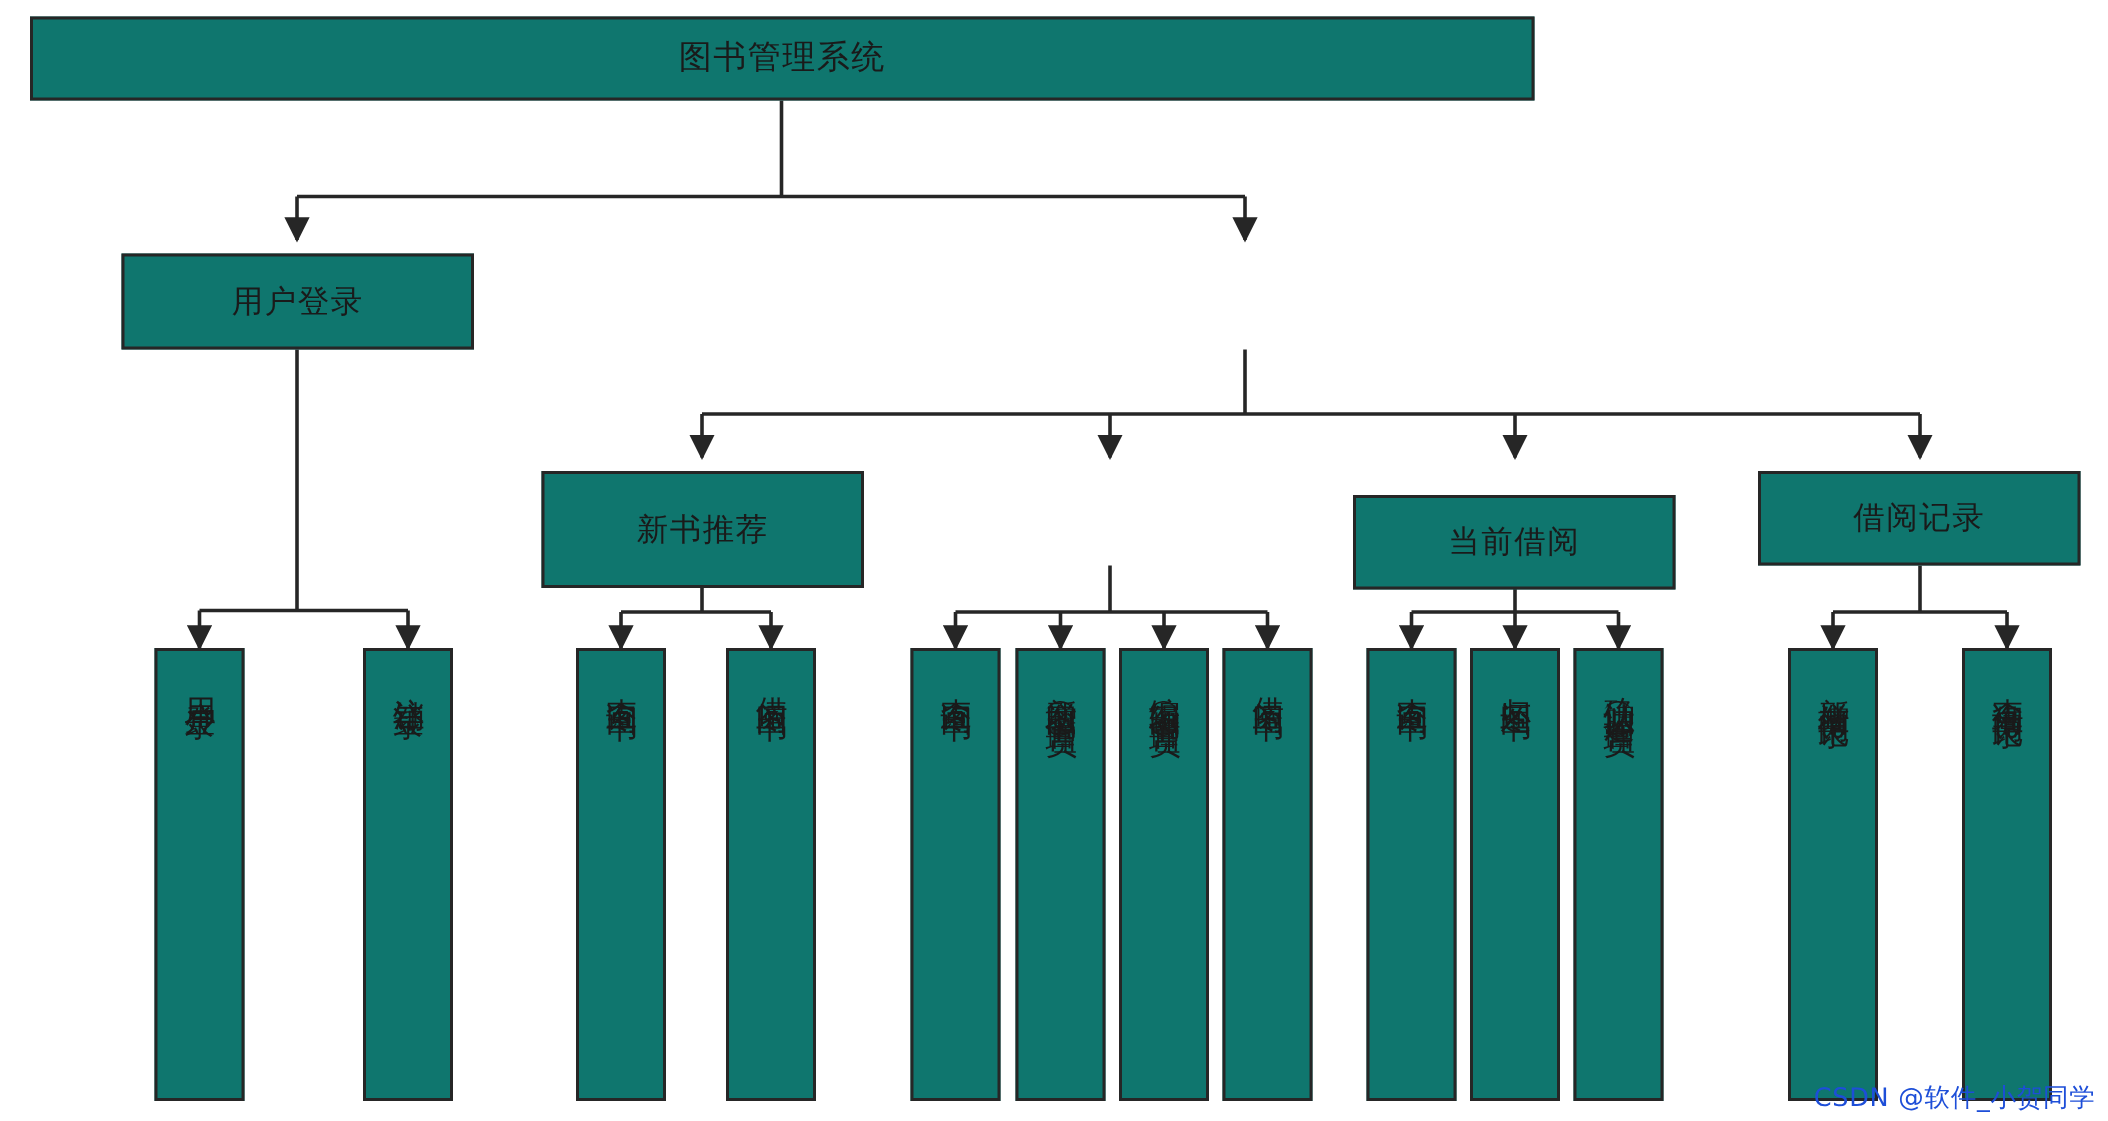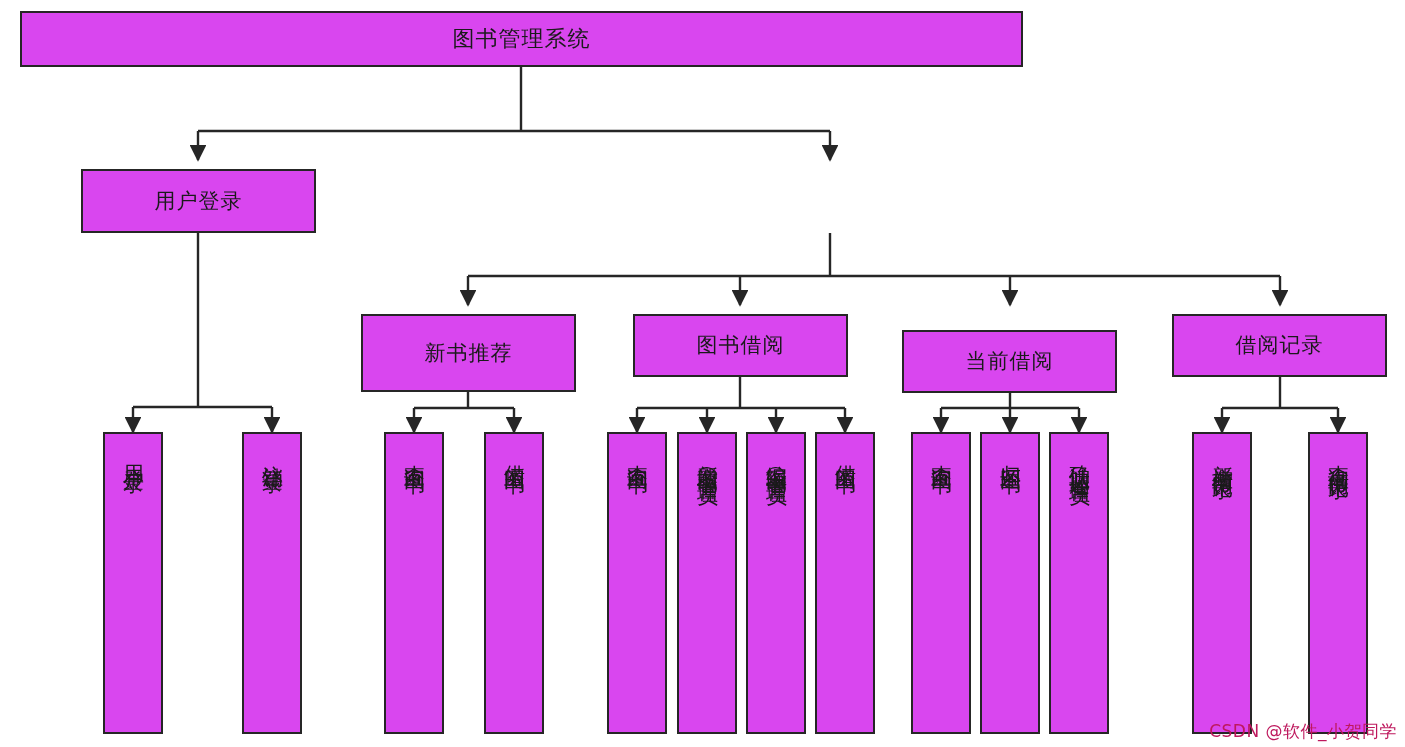--- a/index.html
+++ b/index.html
@@ -9,21 +9,21 @@
     font-family:"DejaVu Sans","Liberation Sans",sans-serif;
     overflow:hidden;
   }
   #diagram{position:relative;width:1405px;height:747px;}
 
   svg.connectors{position:absolute;left:0;top:0;width:1405px;height:747px;pointer-events:none;}
 
   .node{
     position:absolute;
     box-sizing:border-box;
-    background:#d946ef;
+    background:#0f766e;
     border:2px solid #262626;
     display:flex;
     align-items:center;
     justify-content:center;
     color:#1a1a1a;
   }
   .node .label{
     font-size:21px;
     letter-spacing:1px;
     line-height:1.15;
@@ -42,21 +42,21 @@
     letter-spacing:3px;
     line-height:1.0;
     white-space:nowrap;
     display:block;
   }
   .watermark{
     position:absolute;
     right:8px;
     bottom:4px;
     font-size:17px;
-    color:#be185d;
+    color:#1d4ed8;
     letter-spacing:0.5px;
     white-space:nowrap;
   }
 </style>
 </head>
 <body>
 
 <div id="diagram">
 
   <svg class="connectors" viewBox="0 0 1405 747">
@@ -113,23 +113,20 @@
     <span class="label">图书管理系统</span>
   </div>
 
   <div class="node" style="left:81px;top:169px;width:235px;height:64px;">
     <span class="label">用户登录</span>
   </div>
 
   <div class="node" style="left:361px;top:314px;width:215px;height:78px;">
     <span class="label">新书推荐</span>
   </div>
-  <div class="node" style="left:633px;top:314px;width:215px;height:63px;">
-    <span class="label">图书借阅</span>
-  </div>
   <div class="node" style="left:902px;top:314px;width:215px;height:63px;margin-top:16px;">
     <span class="label">当前借阅</span>
   </div>
   <div class="node" style="left:1172px;top:314px;width:215px;height:63px;justify-content:center;">
     <span class="label">借阅记录</span>
   </div>
 
   <div class="node leaf" style="left:103px;top:432px;width:60px;height:302px;">
     <span class="label">用户登录</span>
   </div>

